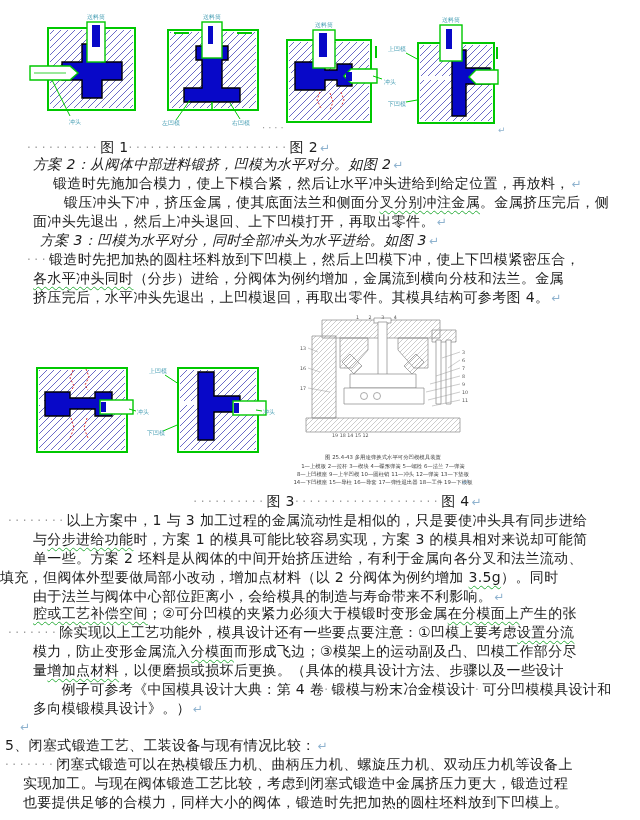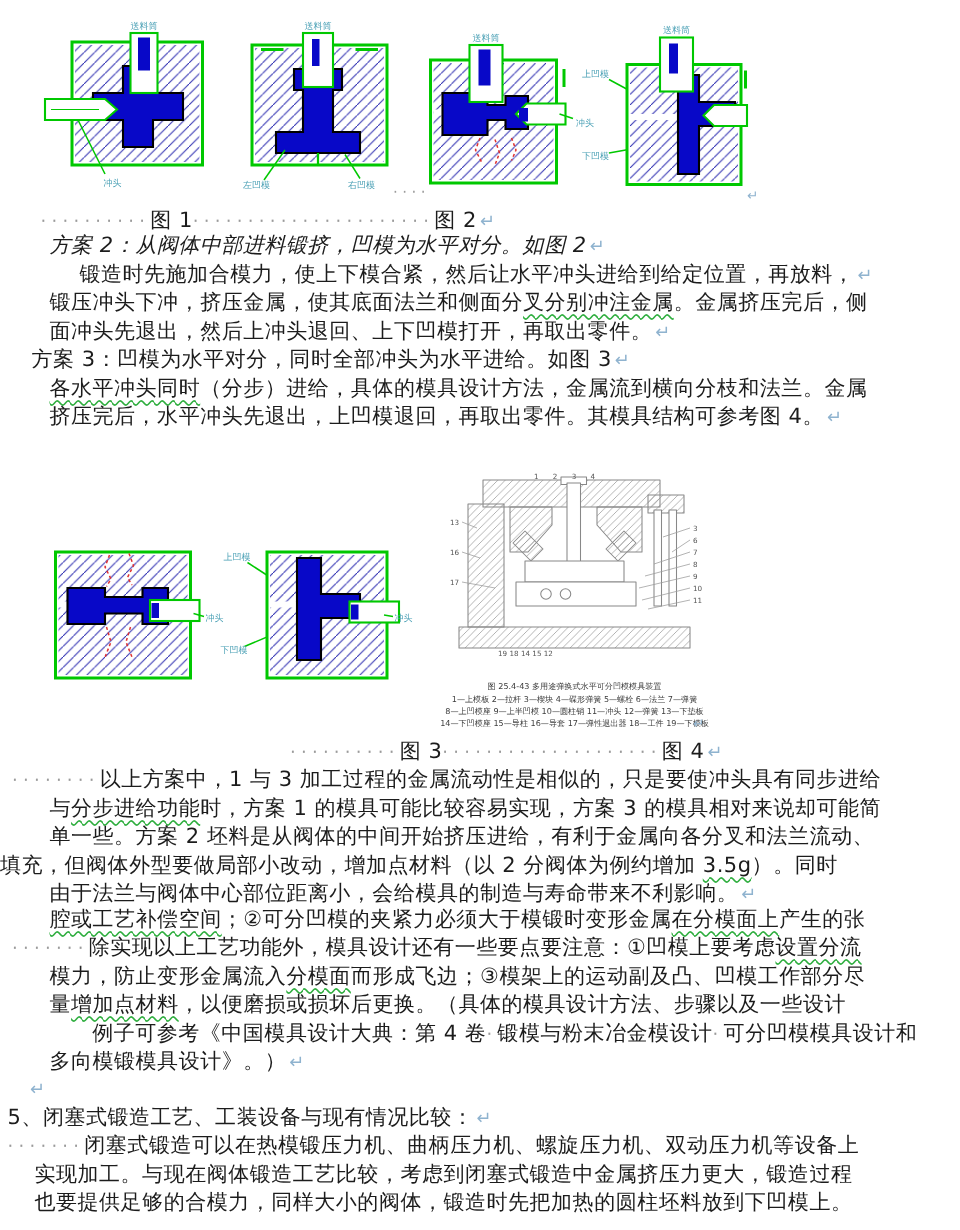--- a/index.html
+++ b/index.html
@@ -101,24 +101,25 @@
     </g>
   </svg>
 
   <div class="block" style="top:138px">
       <div class="tline" style="margin-left: 27px;"><span class="dim">··········</span><span>图 1</span><span class="dim">······················</span><span>图 2</span><span class="pil">↵</span></div>
     </div>
 
   <div class="block" style="top:155px">
       <div class="tline" style="margin-left: 33px; font-style: italic;"><span>方案 2：从阀体中部进料锻挤，凹模为水平对分。如图 2</span><span class="pil">↵</span></div>
       <div class="tline" style="margin-left: 53px;"><span>锻造时先施加合模力，使上下模合紧，然后让水平冲头进给到给定位置，再放料，</span><span class="pil">↵</span></div>
-      <div class="tline" style="margin-left: 33px;"><span>锻压冲头下冲，挤压金属，使其底面法兰和侧面分</span><span class="wavy">叉分别冲注金属</span><span>。金属挤压完后，侧</span></div>
+      <div class="tline" style="margin-left: 33px; text-align: center;"><span>锻压冲头下冲，挤压金属，使其底面法兰和侧面分</span><span class="wavy">叉分别冲注金属</span><span>。金属挤压完后，侧</span></div>
       <div class="tline" style="margin-left: 33px;"><span>面冲头先退出，然后上冲头退回、上下凹模打开，再取出零件。</span><span class="pil">↵</span></div>
-      <div class="tline" style="margin-left: 21px;"><span>方案 3：凹模为水平对分，同时全部冲头为水平进给。如图 3</span><span class="pil">↵</span></div>
-      <div class="tline" style="margin-left: 33px;"><span class="wavy">各水平冲头同时</span><span>（分步）进给，具体的模具设计方法，金属流到横向分枝和法兰。金属</span></div>
+      <div class="tline" style="margin-left: 40px; font-style: italic;"><span>方案 3：凹模为水平对分，同时全部冲头为水平进给。如图 3</span><span class="pil">↵</span></div>
+      <div class="tline" style="margin-left: 27px;"><span class="dim">···</span><span>锻造时先把加热的圆柱坯料放到下凹模上，然后上凹模下冲，使上下凹模紧密压合，</span></div>
+      <div class="tline" style="margin-left: 33px;"><span class="wavy">各水平冲头同时</span><span>（分步）进给，分阀体为例约增加，金属流到横向分枝和法兰。金属</span></div>
       <div class="tline" style="margin-left: 33px;"><span>挤压完后，水平冲头先退出，上凹模退回，再取出零件。其模具结构可参考图 4。</span><span class="pil">↵</span></div>
     </div>
 
   <svg width="640" height="180" viewBox="0 0 640 180" style="top:312px">
     <defs>
       <pattern id="hatchB2" width="7" height="7" patternUnits="userSpaceOnUse">
         <path d="M0,7 L7,0" stroke="#2b2bb0" stroke-width="0.7" fill="none"></path>
       </pattern>
       <pattern id="hatchG" width="5" height="5" patternUnits="userSpaceOnUse">
         <path d="M0,5 L5,0" stroke="#999999" stroke-width="0.5" fill="none"></path>

